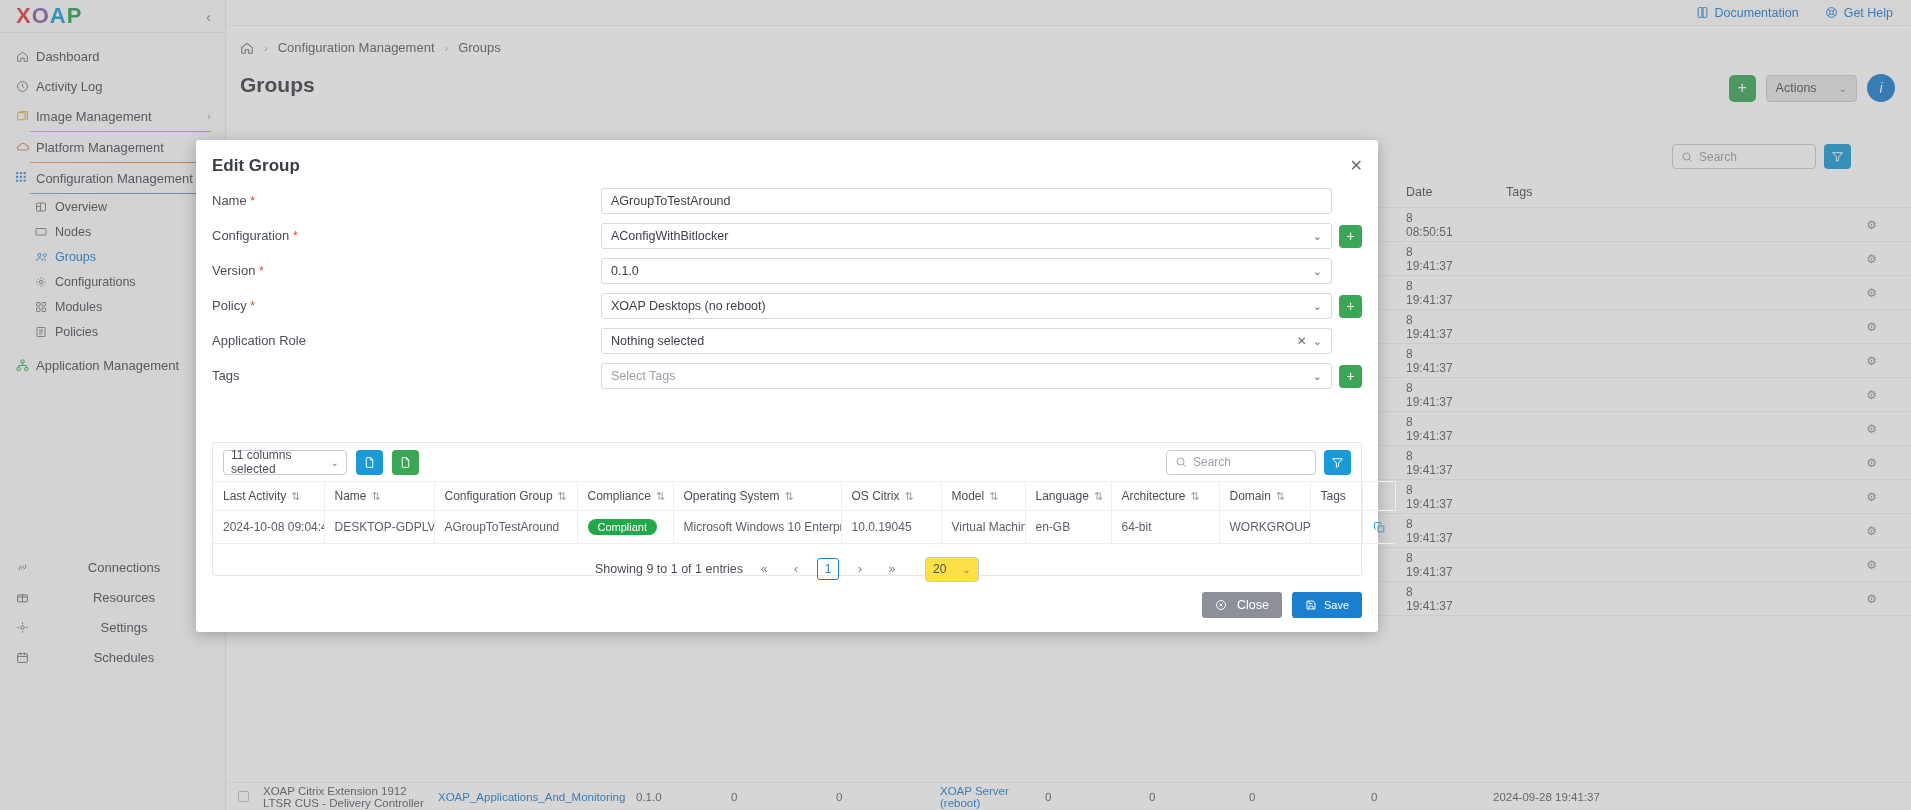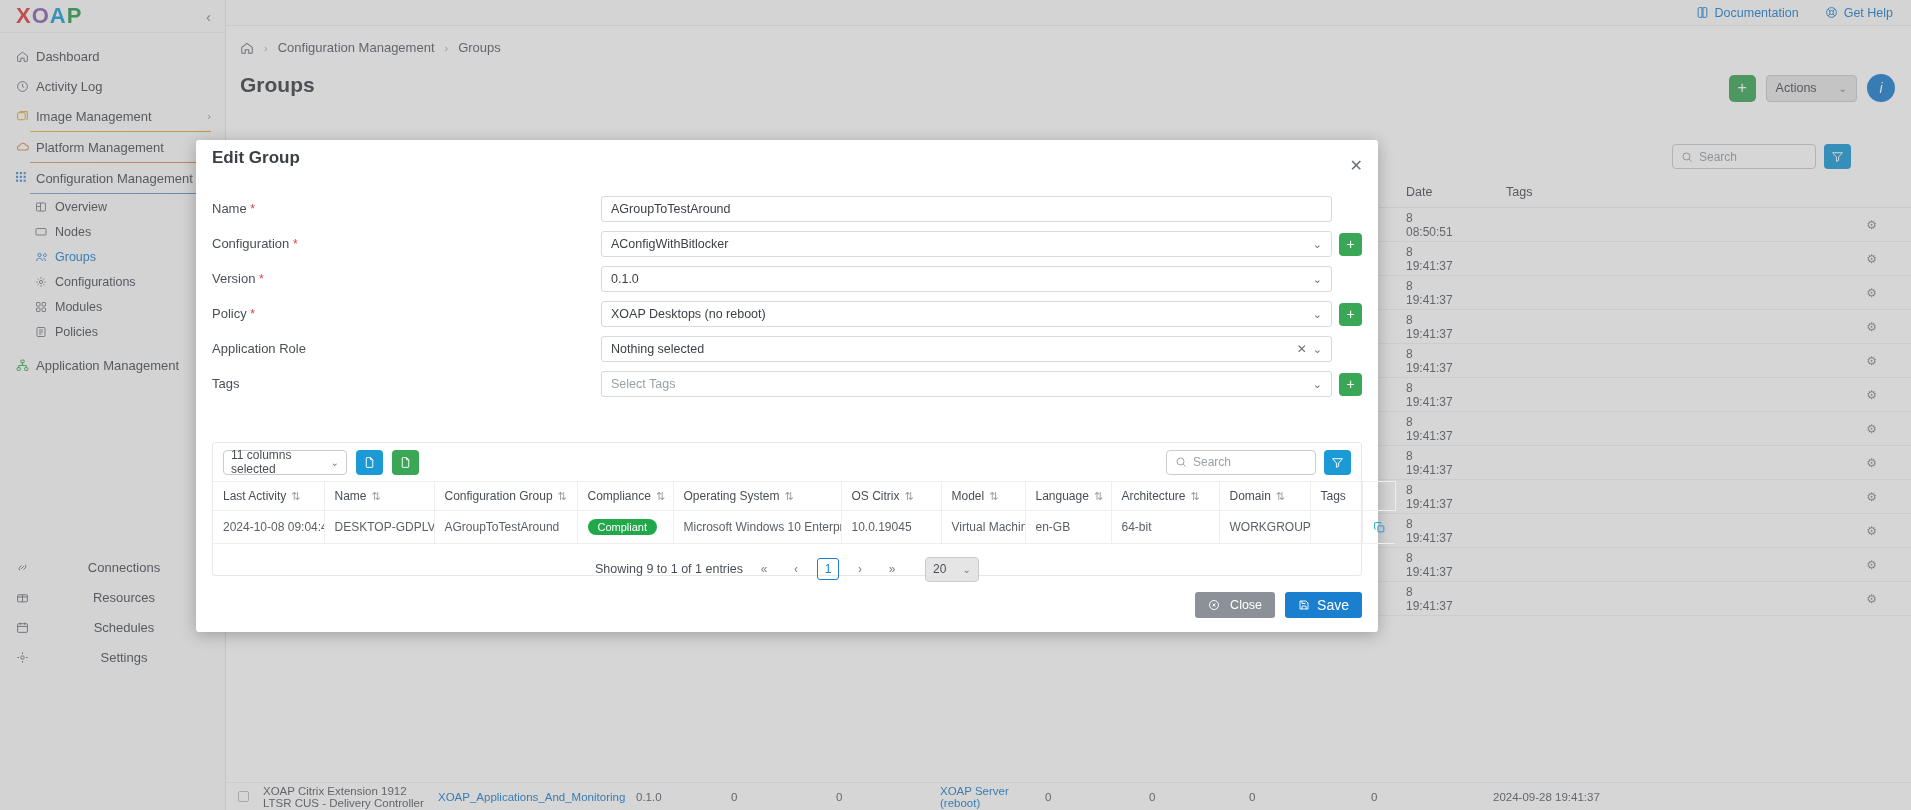--- a/index.html
+++ b/index.html
@@ -115,24 +115,24 @@
     display: flex; align-items: center; font-size: 11.5px; color: #5a5f67; border-top: 1px solid #f1f1f1; }
   .chk { width: 11px; height: 11px; border: 1px solid #b9bec5; border-radius: 2px; margin: 0 14px 0 12px; }
   .bl { color: #1d7fd0; }
 
   
   .modal-backdrop { position: absolute; inset: 0; background: rgba(120,120,120,0.30); }
   .modal {
     position: absolute; left: 196px; top: 140px; width: 1182px; height: 492px;
     background: #fff; border-radius: 3px; box-shadow: 0 3px 16px rgba(0,0,0,0.25);
   }
-  .modal-title { position: absolute; left: 16px; top: 8px; font-size: 17px; font-weight: 700; color: #3b3f46; }
+  .modal-title { position: absolute; left: 16px; top: 16px; font-size: 17px; font-weight: 700; color: #3b3f46; }
   .modal-close { position: absolute; right: 15px; top: 18px; font-size: 16px; color: #6a6f77; cursor: pointer; line-height: 1; }
 
-  .form { position: absolute; left: 16px; top: 56px; right: 16px; }
+  .form { position: absolute; left: 16px; top: 48px; right: 16px; }
   .form-row { display: flex; align-items: flex-start; height: 35px; }
   .form-label { width: 389px; font-size: 13px; color: #4a4f57; padding-top: 5px; }
   .req { color: #e0403f; font-size: 12px; }
   .field { flex: 1; display: flex; align-items: center; gap: 7px; }
   .input {
     flex: 1; height: 26px; border: 1px solid #d6d9dd; border-radius: 3px; background: #fff;
     display: flex; align-items: center; padding: 0 9px; font-size: 12.5px; color: #3b3f46;
   }
   .input .ph { color: #9aa0a8; }
   .input .sp { flex: 1; }
@@ -175,28 +175,28 @@
   }
   .pill-compliant { display: inline-block; background: #21a84b; color: #fff; font-size: 11px;
     border-radius: 9px; padding: 2px 10px; }
   .copy-ico { color: #1b9ad6; cursor: pointer; }
 
   .pager { height: 50px; display: flex; align-items: center; justify-content: center; gap: 10px;
     font-size: 12.5px; color: #4a4f57; }
   .pg { width: 22px; height: 22px; display: flex; align-items: center; justify-content: center;
     color: #7a7f87; cursor: pointer; font-size: 12px; }
   .pg.cur { border: 1px solid #1d7fd0; border-radius: 3px; color: #1d7fd0; }
-  .pgsel { width: 54px; height: 25px; border: 1px solid #c8ccd1; border-radius: 4px; background: #e5e5e5;
+  .pgsel { width: 54px; height: 25px; border: 1px solid #c8ccd1; border-radius: 4px; background: #fde047;
     display: flex; align-items: center; justify-content: space-between; padding: 0 7px; font-size: 12px; color: #4a4f57;
     margin-left: 12px; cursor: pointer; }
 
   .modal-footer { position: absolute; right: 16px; bottom: 14px; display: flex; align-items: center; gap: 10px; }
   .btn-close { height: 26px; background: #8b9099; color: #fff; border-radius: 3px; font-size: 12.5px;
     display: flex; align-items: center; gap: 10px; padding: 0 13px; cursor: pointer; }
-  .btn-save { height: 26px; background: #1b7fd0; color: #fff; border-radius: 3px; font-size: 14px;
+  .btn-save { height: 26px; background: #1b7fd0; color: #fff; border-radius: 3px; font-size: 11px;
     display: flex; align-items: center; gap: 7px; padding: 0 13px; cursor: pointer; }
 
   svg { display: block; }
 </style>
 </head>
 <body>
 
 <div class="app">
 
   <aside class="sidebar">
@@ -366,34 +366,34 @@
           <svg width="13" height="13" viewBox="0 0 24 24" fill="none" stroke="currentColor" stroke-width="1.8">
               <rect x="3" y="7" width="18" height="13" rx="1.5"></rect>
               <path d="M3 11h18M12 7v13"></path>
             </svg>
         </span>
         <span class="lbl">Resources</span>
       </div>
       <div class="nav-item">
         <span class="ico">
           <svg width="13" height="13" viewBox="0 0 24 24" fill="none" stroke="currentColor" stroke-width="1.8">
+              <circle cx="12" cy="12" r="3.2"></circle>
+              <path d="M12 2.5v3M12 18.5v3M2.5 12h3M18.5 12h3"></path>
+            </svg>
+        </span>
+        <span class="lbl">Settings</span>
+      </div>
+      <div class="nav-item">
+        <span class="ico">
+          <svg width="13" height="13" viewBox="0 0 24 24" fill="none" stroke="currentColor" stroke-width="1.8">
               <rect x="3" y="5" width="18" height="16" rx="1.5"></rect>
               <path d="M3 10h18M8 3v4M16 3v4"></path>
             </svg>
         </span>
         <span class="lbl">Schedules</span>
-      </div>
-      <div class="nav-item">
-        <span class="ico">
-          <svg width="13" height="13" viewBox="0 0 24 24" fill="none" stroke="currentColor" stroke-width="1.8">
-              <circle cx="12" cy="12" r="3.2"></circle>
-              <path d="M12 2.5v3M12 18.5v3M2.5 12h3M18.5 12h3"></path>
-            </svg>
-        </span>
-        <span class="lbl">Settings</span>
       </div>
     </div>
   </aside>
 
   <div class="topbar">
     <div class="topbar-link">
       <span>
         <svg width="13" height="13" viewBox="0 0 24 24" fill="none" stroke="currentColor" stroke-width="1.8">
             <path d="M4 5a2 2 0 0 1 2-2h5v18H6a2 2 0 0 1-2-2z"></path>
             <path d="M20 5a2 2 0 0 0-2-2h-5v18h5a2 2 0 0 0 2-2z"></path>

